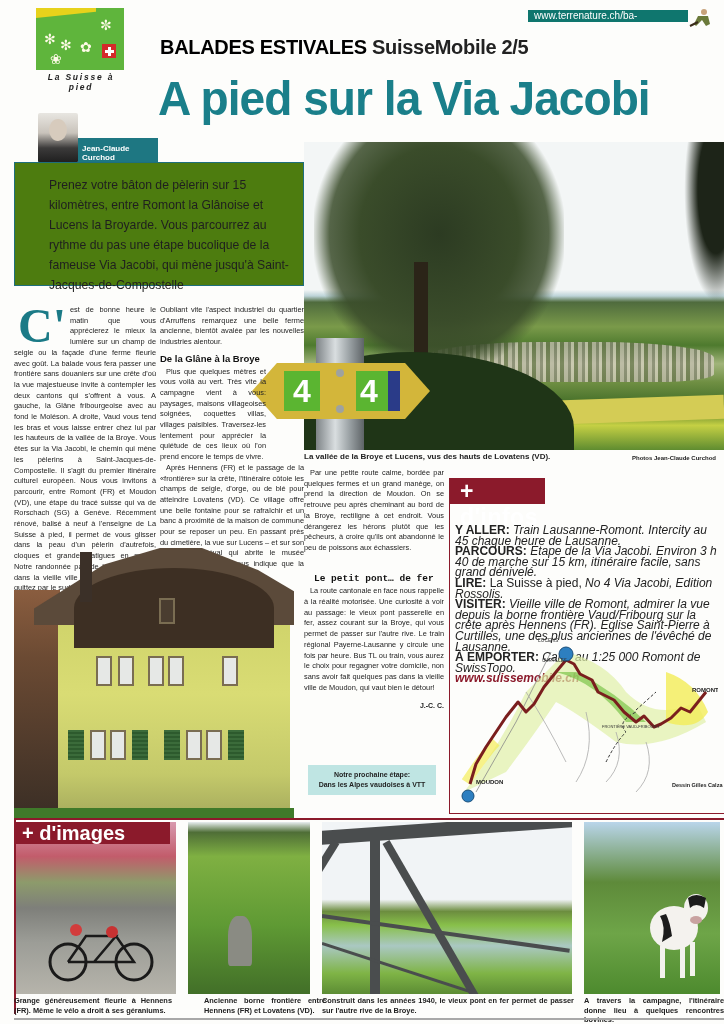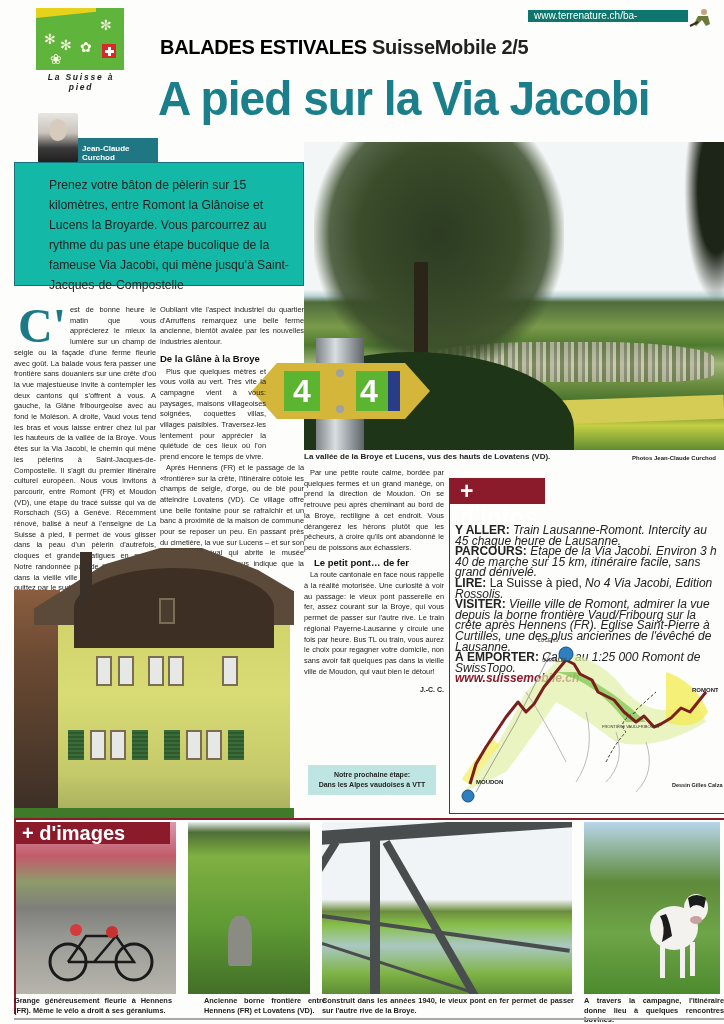--- a/index.html
+++ b/index.html
@@ -26,21 +26,21 @@
     .kicker .k1 { color: #000000; }
     .kicker .k2 { color: #222; }
     .headline { left: 158px; top: 72px; font-weight: bold; font-size: 48px; color: #1a7f8a; letter-spacing: -1px; line-height: 54px; transform: scaleX(0.96); transform-origin: left; }
 
     
     .author-photo { left: 38px; top: 113px; width: 40px; height: 50px; background: linear-gradient(#e8e6e1 0%, #c9c3bb 40%, #3b3a3a 70%, #1e1e1e 100%); border-radius: 2px; }
     .author-photo::before { content:""; position:absolute; left:11px; top:6px; width:18px; height:22px; background:#d7cbbd; border-radius:50%; }
     .author-tag { left: 78px; top: 138px; width: 80px; height: 26px; background: #1e7782; color: #fff; font-size: 8px; font-weight: bold; padding: 6px 0 0 4px; }
 
     
-    .lead-box { left: 14px; top: 162px; width: 290px; height: 124px; border: 1.5px solid #1e6f7c; padding: 12px 6px 0 34px; font-size: 12.2px; line-height: 20px; color: #1f1f1f; background: #14b8a6; }
+    .lead-box { left: 14px; top: 162px; width: 290px; height: 124px; border: 1.5px solid #1e6f7c; padding: 12px 6px 0 34px; font-size: 12.2px; line-height: 20px; color: #1f1f1f; background: #4d7c0f; }
 
     
     .main-photo { left: 304px; top: 142px; width: 420px; height: 308px; overflow: hidden;
       background: linear-gradient(180deg, #f3f6f6 0%, #f3f6f6 48%, #bcd3d8 50%, #4f6b3d 52%, #7a9a4a 60%, #4e7a2e 66%, #a1b47a 72%, #6f8f43 78%, #3e6a24 86%, #c5d044 92%, #5f8c30 100%); }
     .main-photo .tree { position:absolute; left:10px; top:0; width:250px; height:230px; background: radial-gradient(ellipse at 50% 40%, #2c3b22 0%, #3a4c2a 45%, rgba(58,76,42,0.85) 62%, rgba(58,76,42,0) 72%); }
     .main-photo .trunk { position:absolute; left:110px; top:120px; width:14px; height:120px; background:#2b2418; }
     .main-photo .hill { position:absolute; left:-30px; top:210px; width:300px; height:140px; background:#1f3517; border-radius: 50% 60% 0 0; }
     .main-photo .leaves-r { position:absolute; right:0; top:0; width:40px; height:160px; background: radial-gradient(ellipse at 80% 30%, #1d2418 0%, #1d2418 40%, rgba(29,36,24,0) 70%); }
     .main-photo .village { position:absolute; left:120px; top:200px; width:290px; height:40px; background: repeating-linear-gradient(90deg, #c7c0b4 0 4px, #8b8a7a 4px 7px, #d9d2c4 7px 10px, #6f7a55 10px 14px); opacity:0.75; border-radius: 40% 40% 20% 20%; }
     .main-photo .pole { position:absolute; left:12px; top:196px; width:48px; height:112px; background: linear-gradient(90deg,#7d8386,#d9dee0 40%,#9aa1a4 70%,#5e6467); }
@@ -197,21 +197,21 @@
   <div class="shutter" style="left:118px;top:182px;"></div>
   <div class="shutter" style="left:150px;top:182px;"></div>
   <div class="win" style="left:172px;top:182px;"></div>
   <div class="win" style="left:192px;top:182px;"></div>
   <div class="shutter" style="left:214px;top:182px;"></div>
   <div class="grass"></div>
 </div>
 
 <div class="abs col col3">
   <p>Par une petite route calme, bordée par quelques fermes et un grand manège, on prend la direction de Moudon. On se retrouve peu après cheminant au bord de la Broye, rectiligne à cet endroit. Vous dérangerez les hérons plutôt que les pêcheurs, à croire qu'ils ont abandonné le peu de poissons aux échassiers.</p>
-  <h3 style="margin-top:4px;padding-left:10px;">Le petit pont… de fer</h3>
+  <h3 style="margin-top:20px;padding-left:10px;font-family:Liberation Mono, monospace;">Le petit pont… de fer</h3>
   <p>La route cantonale en face nous rappelle à la réalité motorisée. Une curiosité à voir au passage: le vieux pont passerelle en fer, assez courant sur la Broye, qui vous permet de passer sur l'autre rive. Le train régional Payerne-Lausanne y circule une fois par heure. Bus TL ou train, vous aurez le choix pour regagner votre domicile, non sans avoir fait quelques pas dans la vieille ville de Moudon, qui vaut bien le détour!</p>
   <div class="signature">J.-C. C.</div>
 </div>
 
 <div class="abs next-step">
   <div>Notre prochaine étape:</div>
   <div>Dans les Alpes vaudoises à VTT</div>
 </div>
 
 <div class="abs infos"></div>

